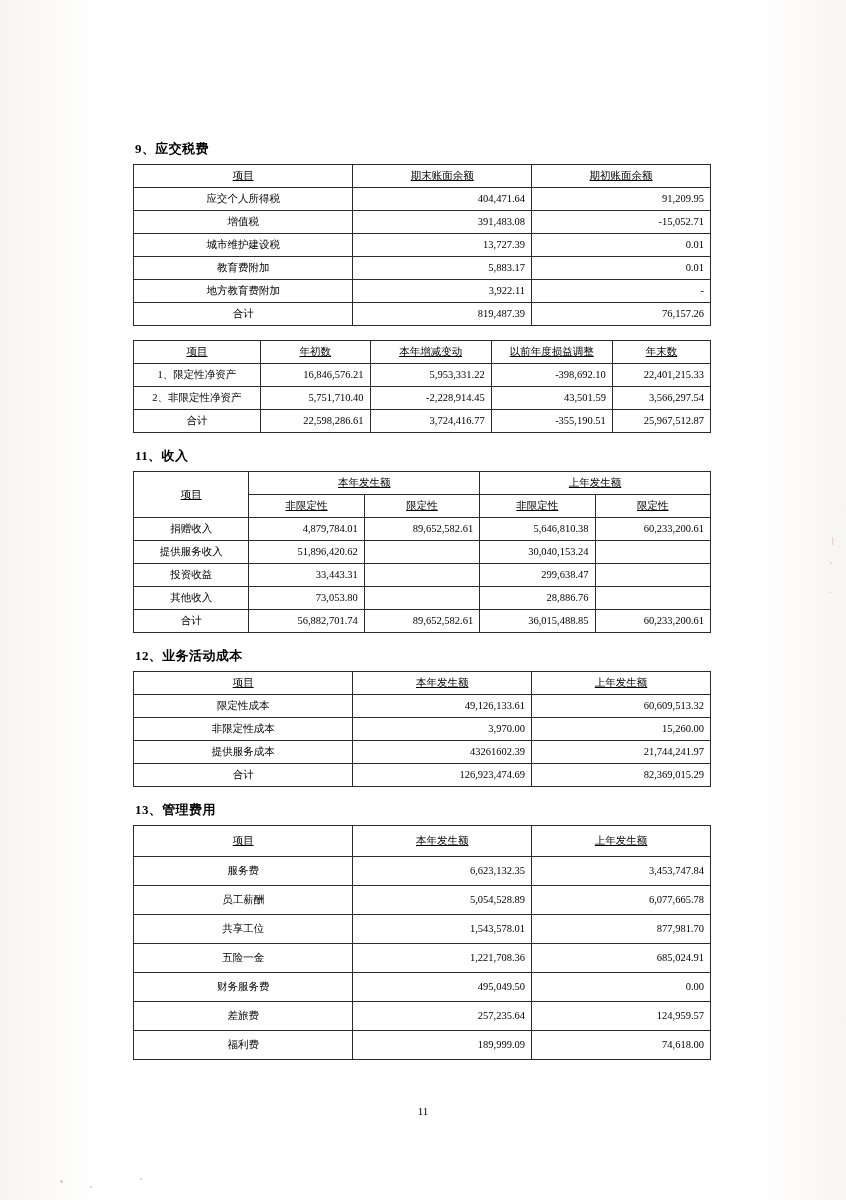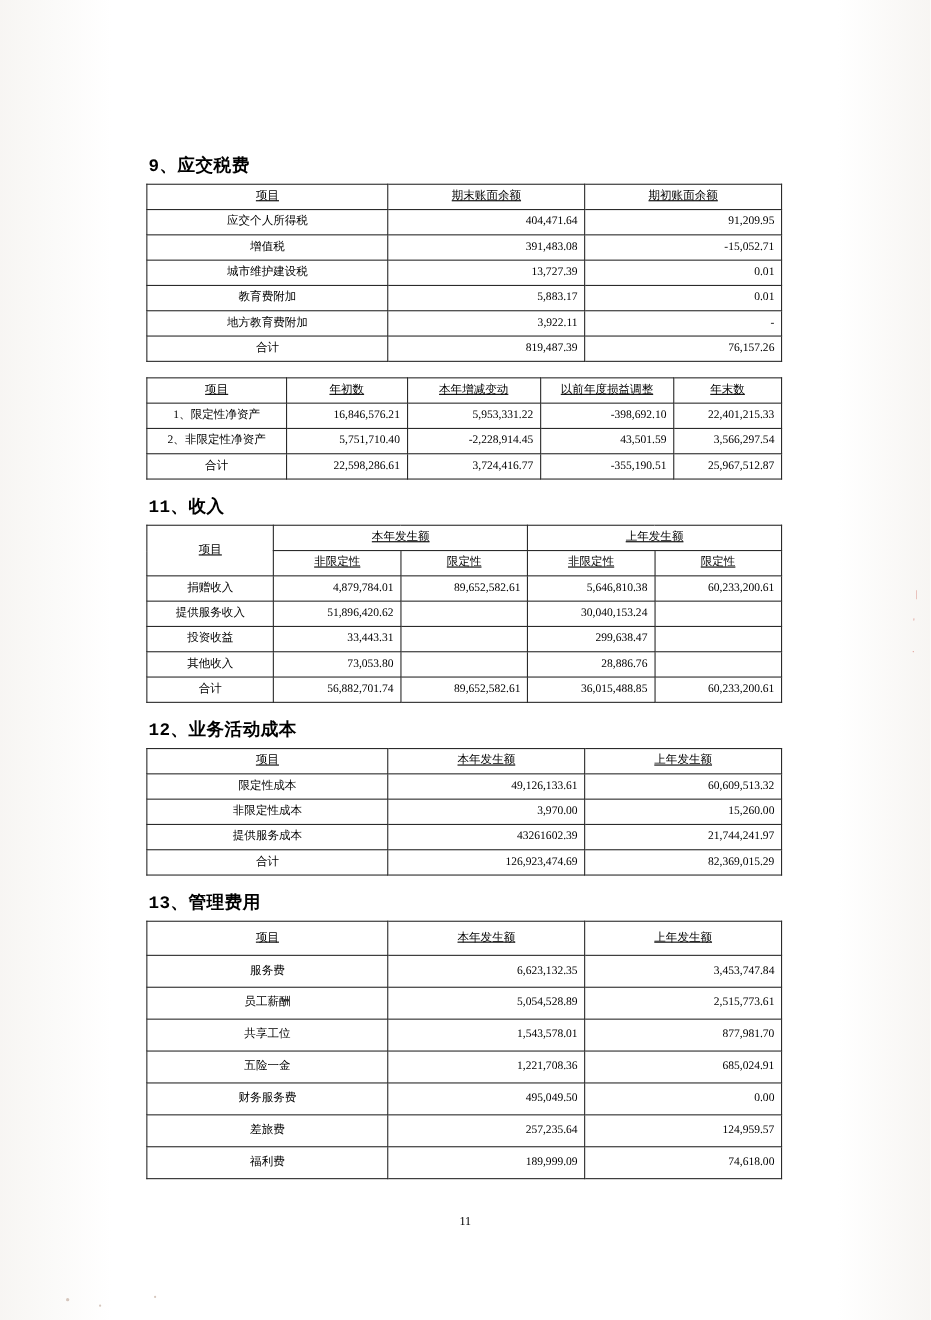--- a/index.html
+++ b/index.html
@@ -25,23 +25,23 @@
       linear-gradient(to right, rgba(245,243,240,0.8), rgba(255,255,255,0) 12%),
       linear-gradient(to left, rgba(246,244,241,0.9), rgba(255,255,255,0) 10%);
   }
   .content {
     position: absolute;
     left: 133px;
     top: 140px;
     width: 578px;
   }
   .sec-title {
-    font-family: Liberation Mono, monospace;
+    font-family: Liberation Serif, serif;
     font-weight: bold;
-    font-size: 16px;
+    font-size: 13px;
     letter-spacing: 0.4px;
     margin: 0 0 6px 2px;
   }
   .sec {
     margin-bottom: 14px;
   }
   table.fin {
     border-collapse: collapse;
     width: 100%;
     table-layout: fixed;
@@ -292,21 +292,21 @@
             <th class="c">上年发生额</th>
           </tr>
           <tr>
             <td class="l" style="height:20px">服务费</td>
             <td class="r">6,623,132.35</td>
             <td class="r">3,453,747.84</td>
           </tr>
           <tr>
             <td class="l" style="height:20px">员工薪酬</td>
             <td class="r">5,054,528.89</td>
-            <td class="r">2,515,773.61</td>
+            <td class="r">6,077,665.78</td>
           </tr>
           <tr>
             <td class="l" style="height:20px">共享工位</td>
             <td class="r">1,543,578.01</td>
             <td class="r">877,981.70</td>
           </tr>
           <tr>
             <td class="l" style="height:20px">五险一金</td>
             <td class="r">1,221,708.36</td>
             <td class="r">685,024.91</td>

